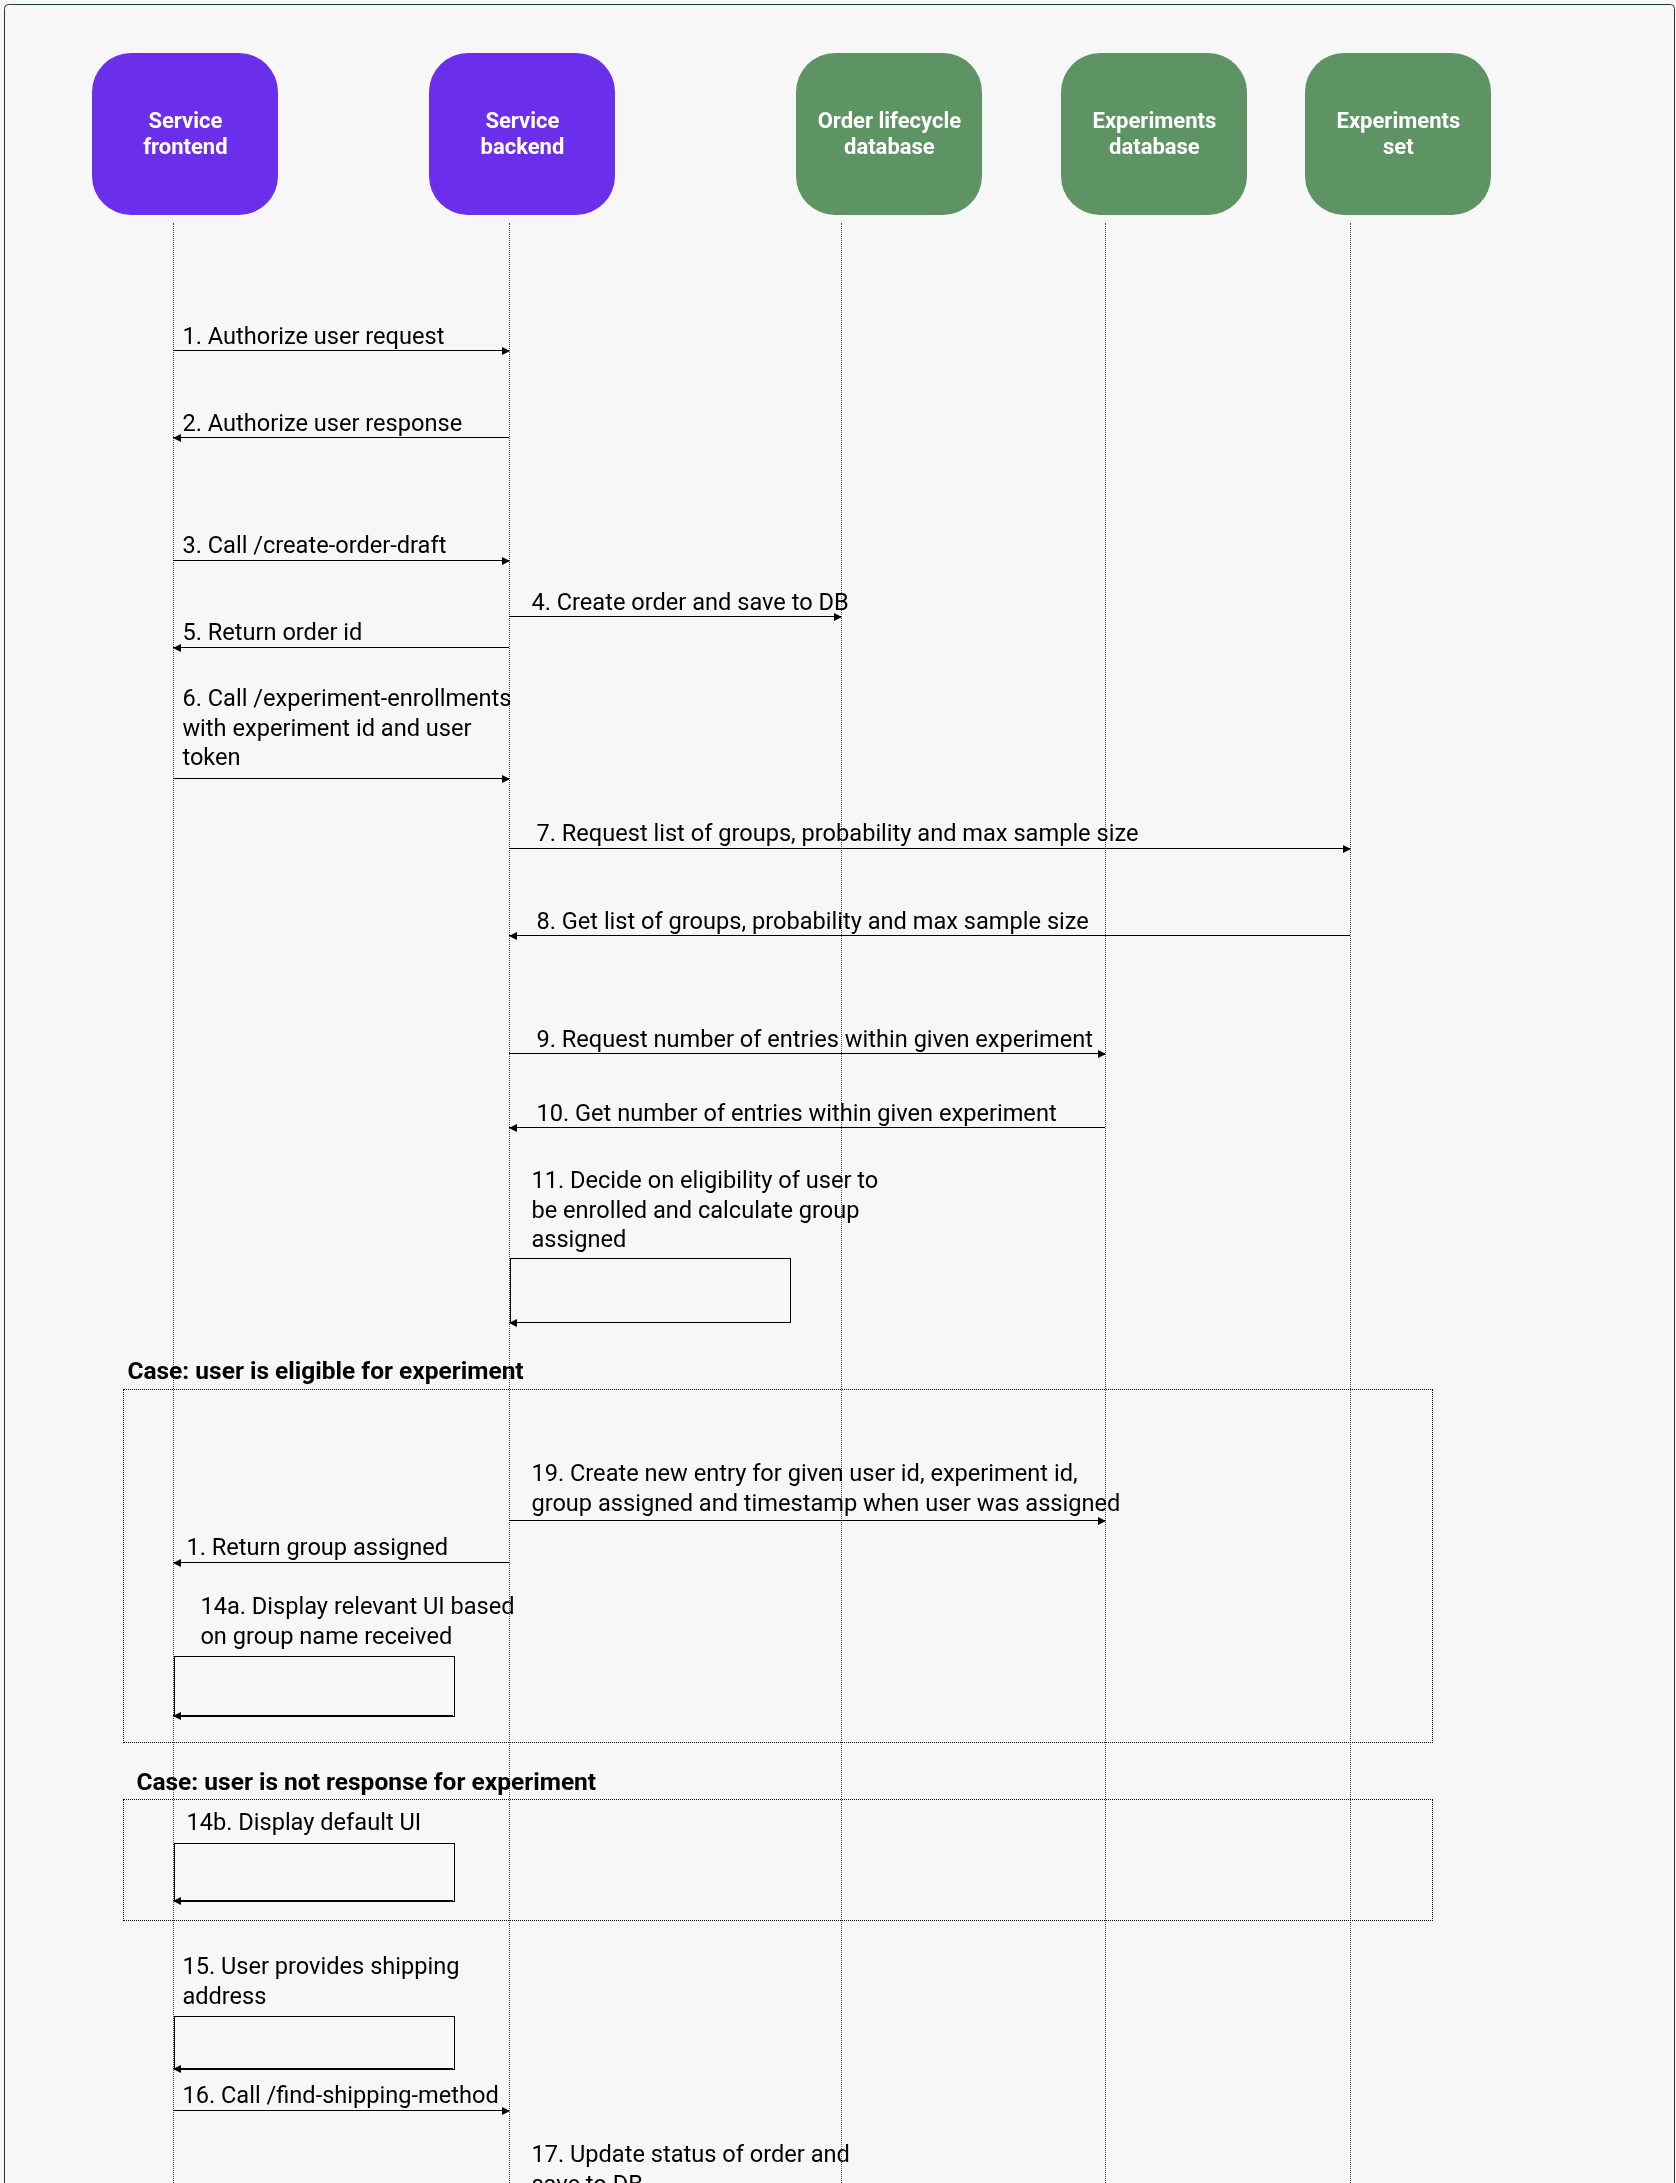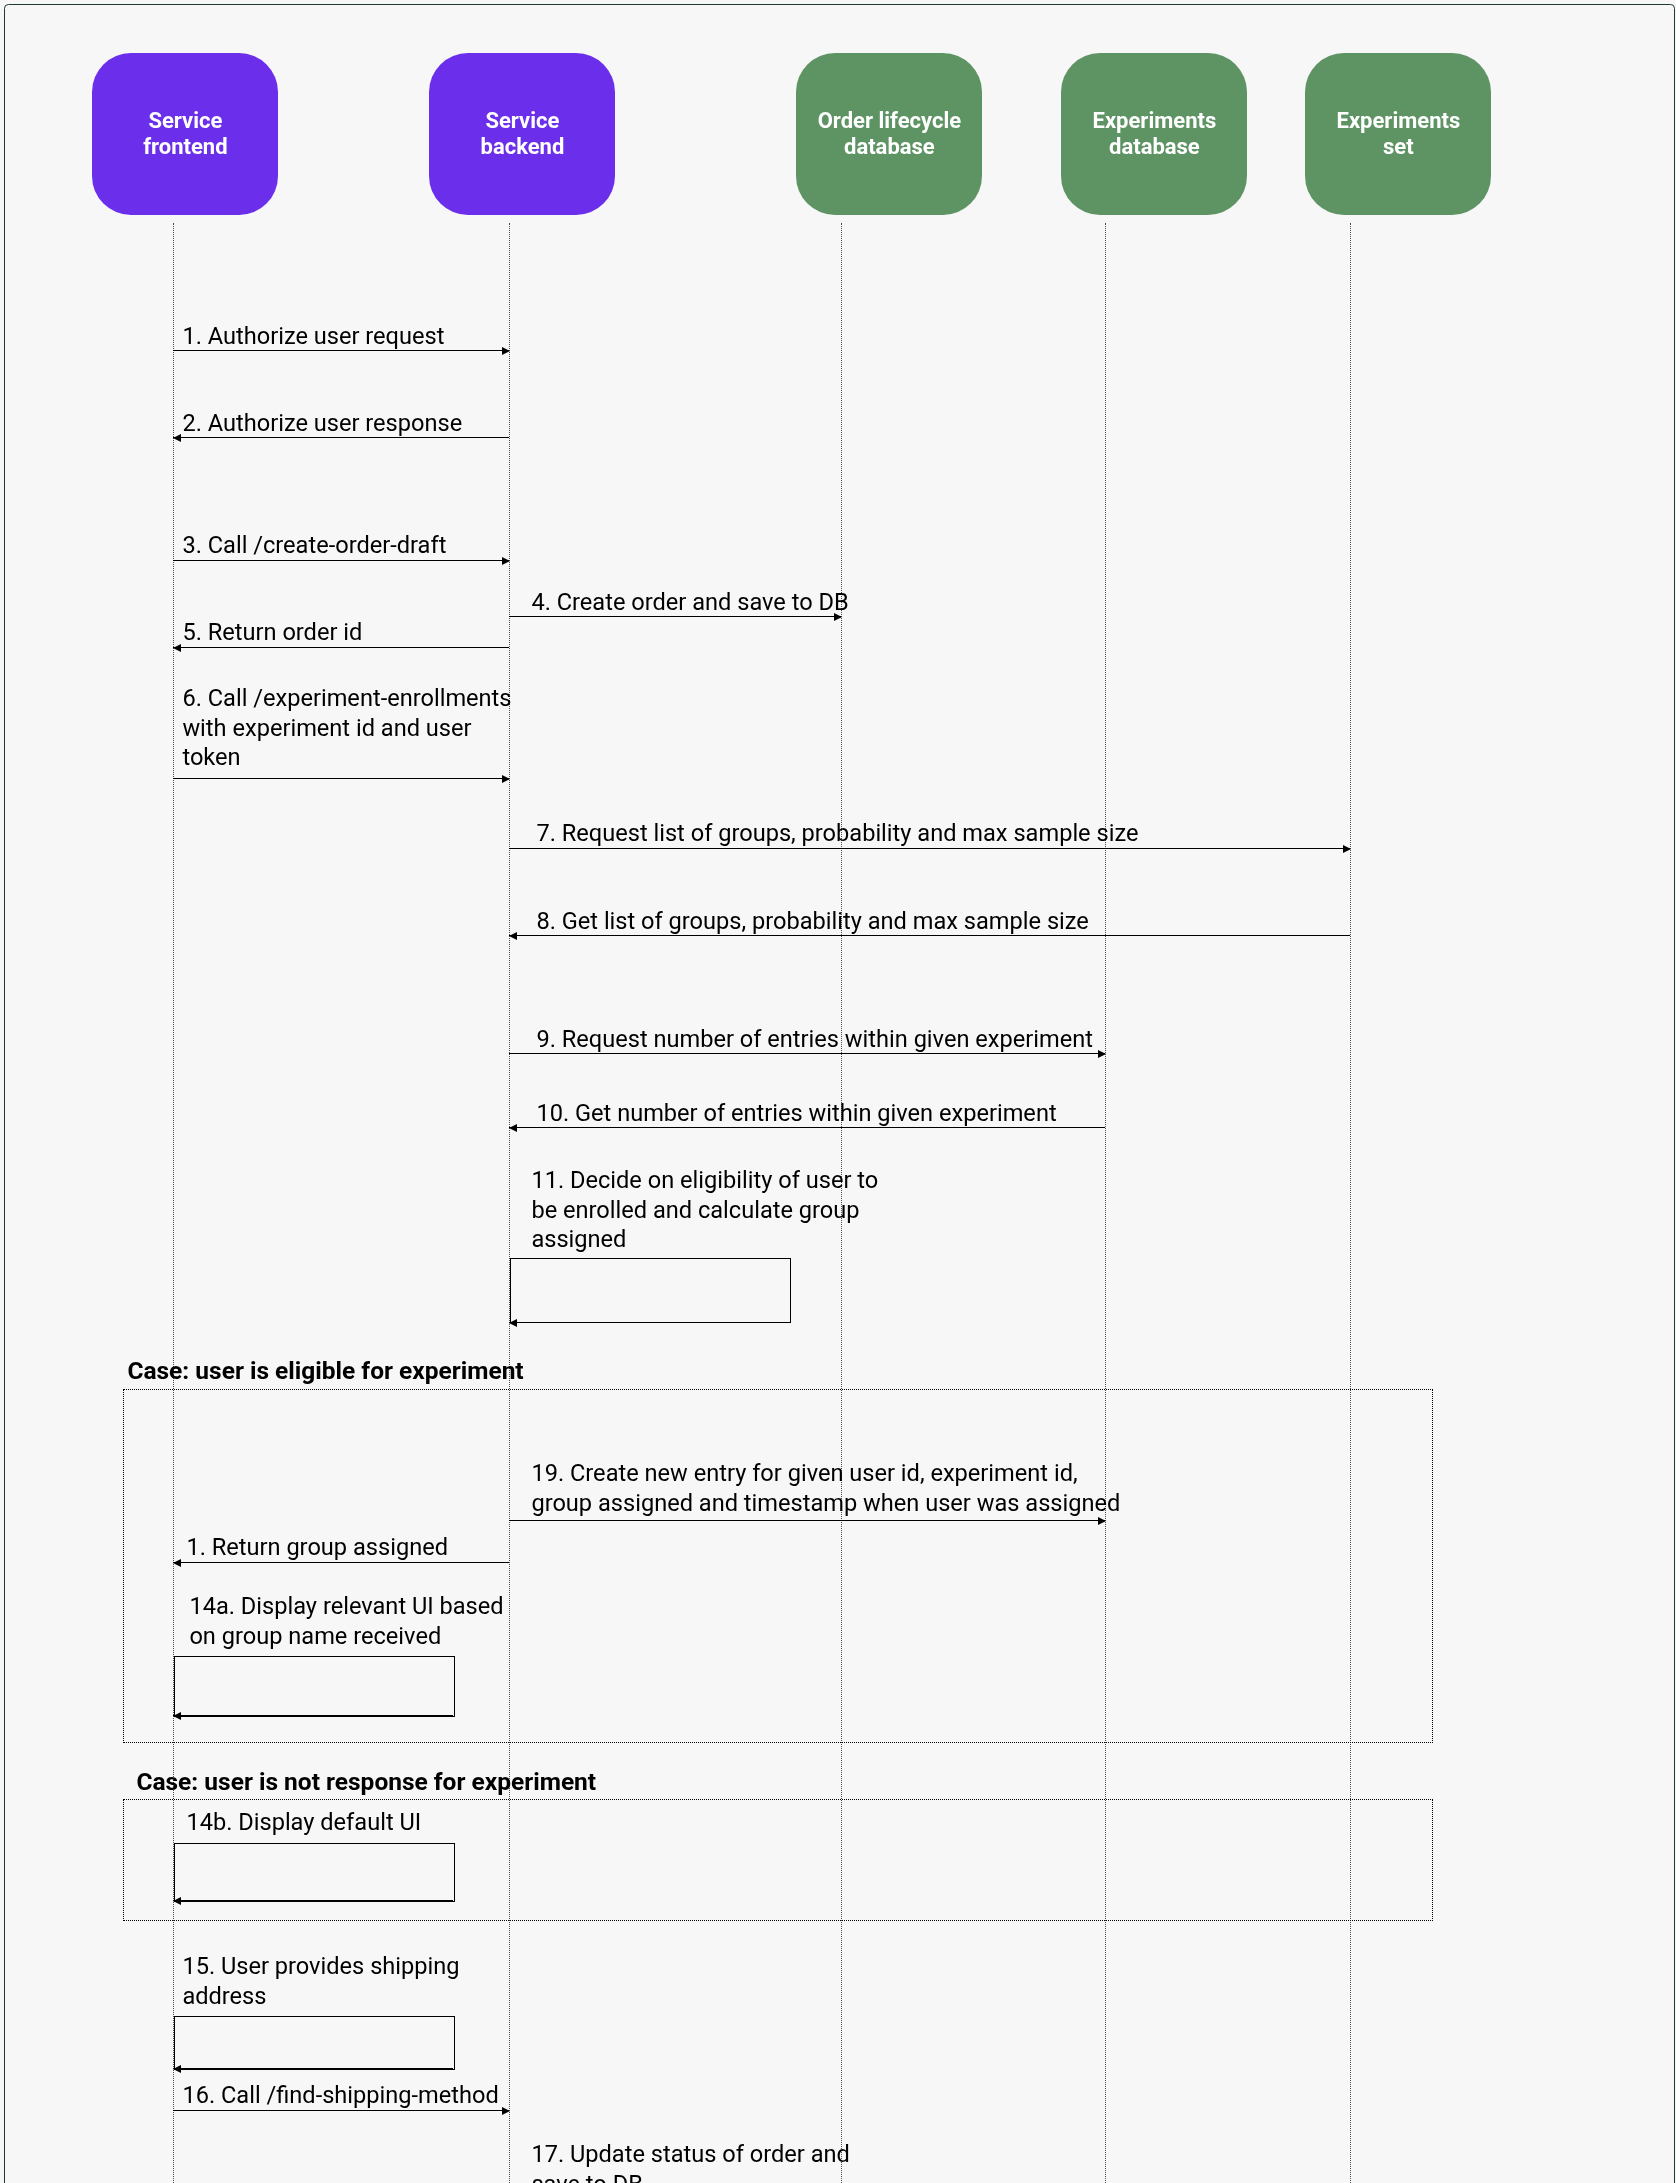--- a/index.html
+++ b/index.html
@@ -187,21 +187,21 @@
       <div class="label" style="left: 177px; top: 2076px; text-align: center;">16. Call /find-shipping-method</div>
       <div class="label" style="left: 526px; top: 2135px;">17. Update status of order and
 save to DB</div>
       <div class="label" style="left: 526px; top: 1161px;">11. Decide on eligibility of user to
 be enrolled and calculate group
 assigned</div>
       <div class="selfbox" style="left: 505px; top: 1253px; width: 279px; height: 63px;"></div>
       <div class="self-return" style="left: 504px; top: 1317px; width: 280px;">
         <div class="head-left"></div>
       </div>
-      <div class="label" style="left: 184px; top: 1587px;">14a. Display relevant UI based
+      <div class="label" style="left: 195px; top: 1587px;">14a. Display relevant UI based
 on group name received</div>
       <div class="selfbox" style="left: 169px; top: 1651px; width: 279px; height: 59px;"></div>
       <div class="self-return" style="left: 168px; top: 1710px; width: 280px;">
         <div class="head-left"></div>
       </div>
       <div class="label" style="left: 181px; top: 1803px;">14b. Display default UI</div>
       <div class="selfbox" style="left: 169px; top: 1838px; width: 279px; height: 57px;"></div>
       <div class="self-return" style="left: 168px; top: 1895px; width: 280px;">
         <div class="head-left"></div>
       </div>

